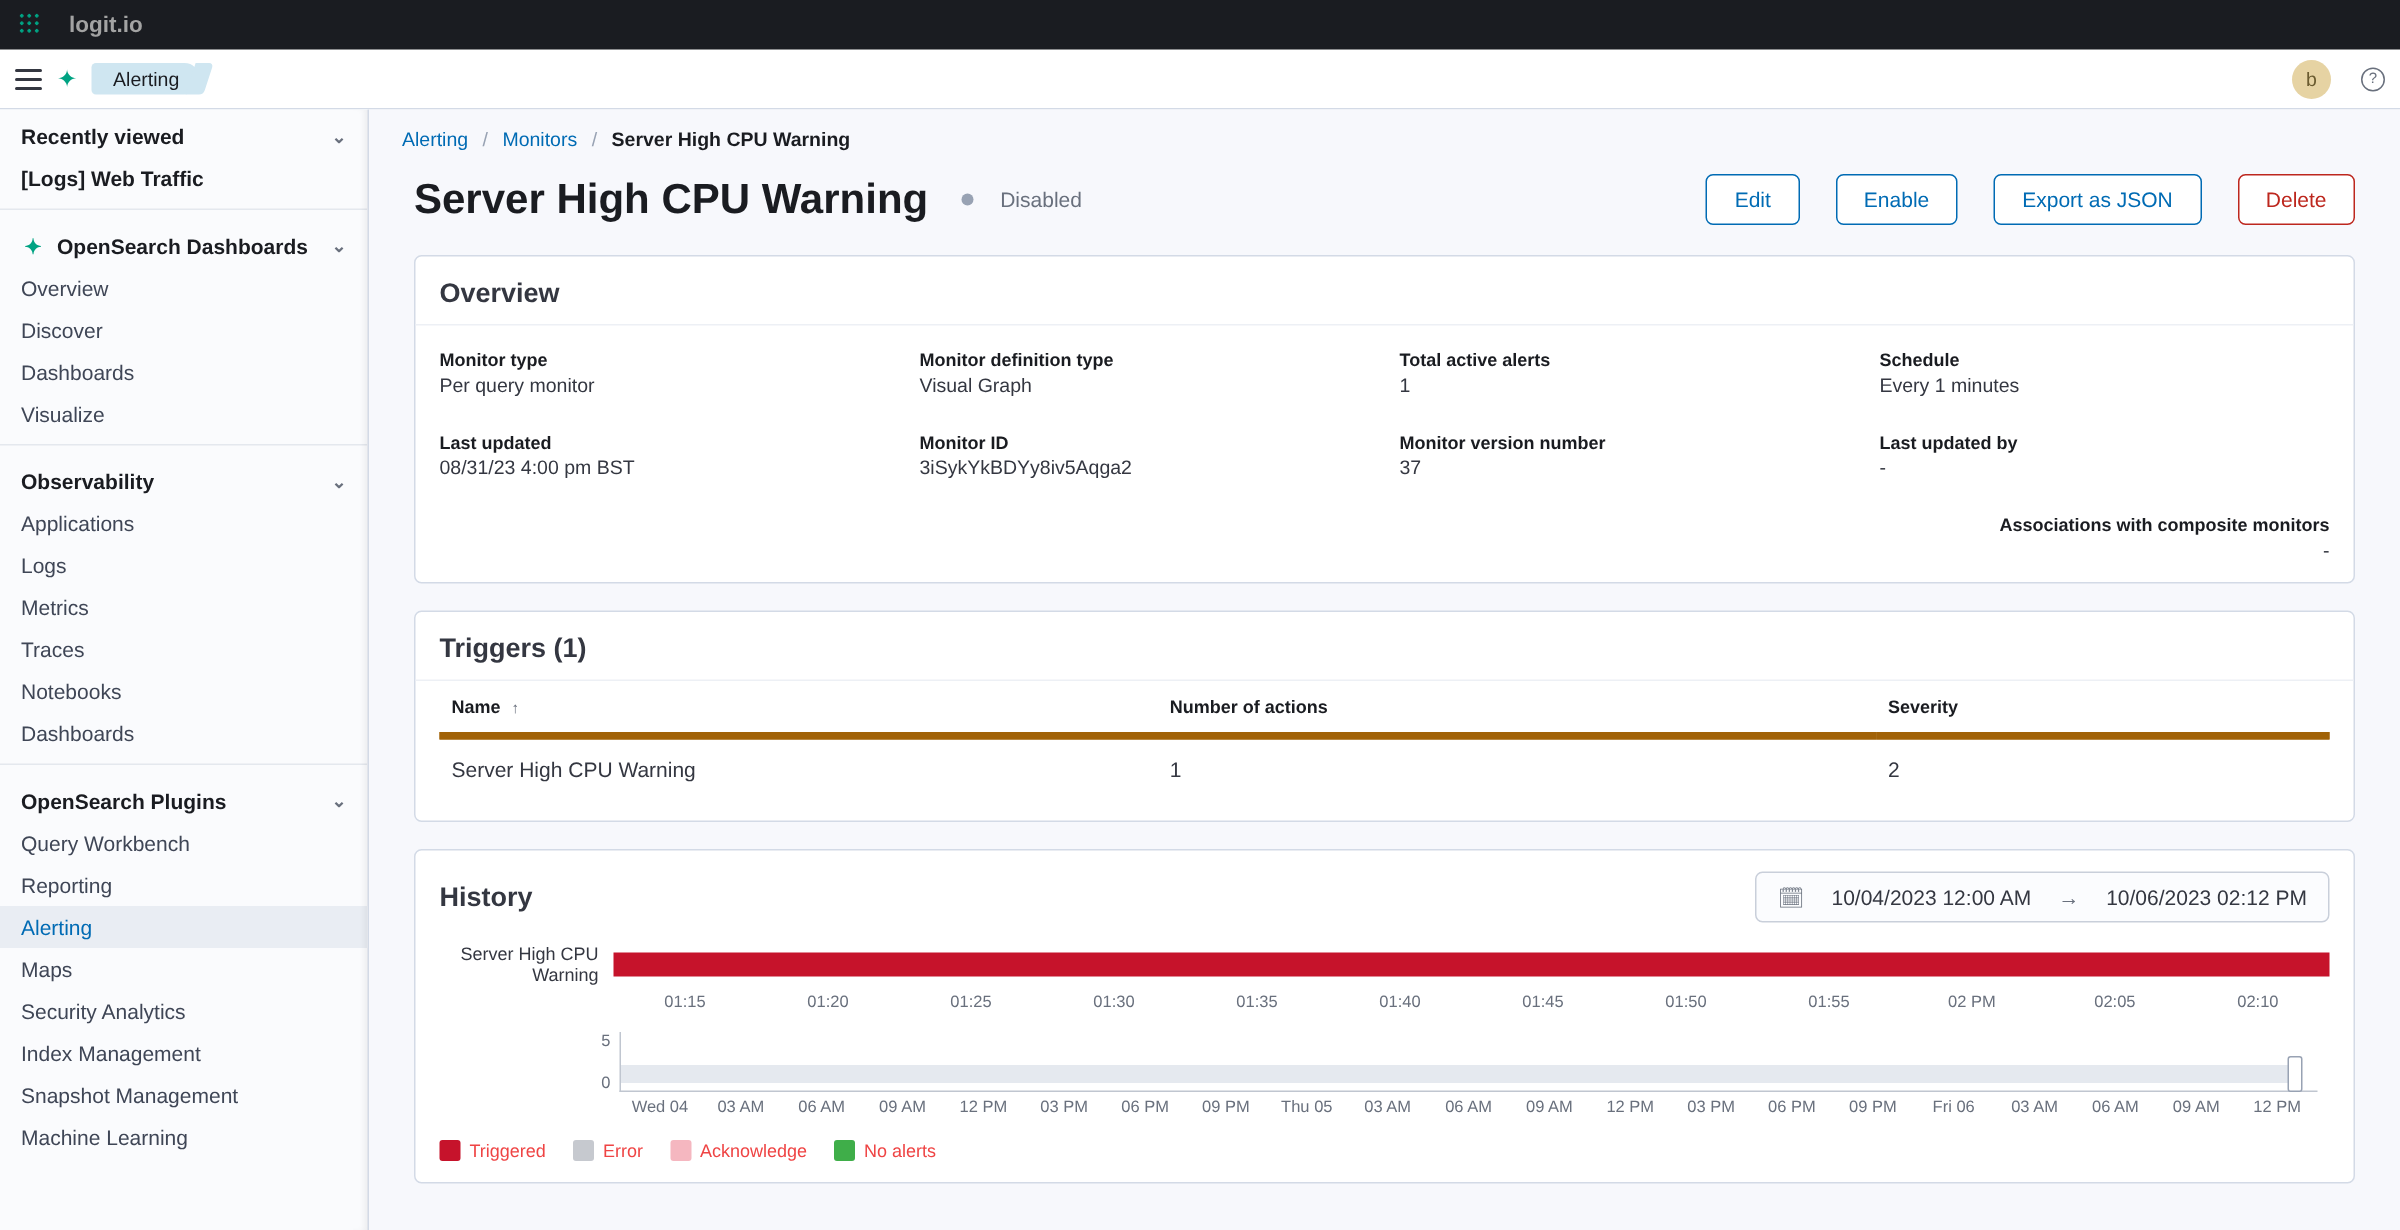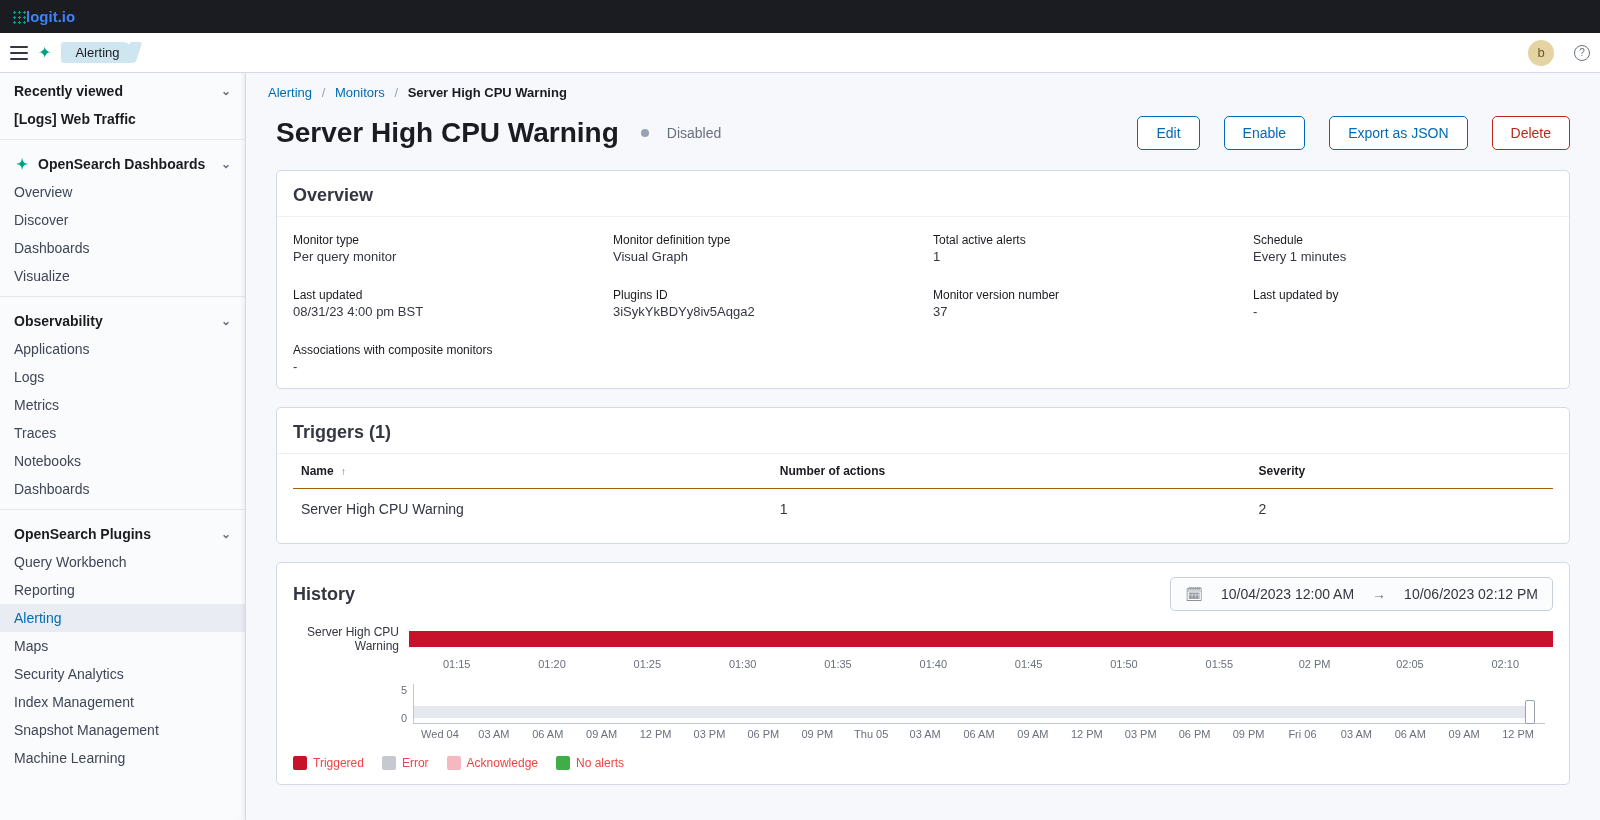--- a/index.html
+++ b/index.html
@@ -1,20 +1,20 @@
 <!DOCTYPE html>
 <html><head>
 <meta charset="utf-8">
 <style>
 * { box-sizing: border-box; margin: 0; padding: 0; }
 body { font-family: -apple-system, BlinkMacSystemFont, "Segoe UI", Helvetica, Arial, sans-serif; font-size: 14px; color: #343741; background: #fff; }
 
 
 .topbar { background: #1a1c21; height: 33px; display: flex; align-items: center; padding: 0 12px; }
-.logo { display: flex; align-items: center; gap: 0; color: #3b82f6; font-weight: 600; font-size: 15px; }
+.logo { display: flex; gap: 20px; color: #a3a3a3; font-weight: 600; font-size: 15px; }
 .logo-dots { width: 14px; height: 14px; display: inline-block; position: relative; }
 .logo-dots::before { content: ""; position: absolute; inset: 0; background:
   radial-gradient(circle, #00a383 1px, transparent 1.2px) 0 0/5px 5px; }
 
 
 .secondbar { height: 40px; border-bottom: 1px solid #d3dae6; display: flex; align-items: center; padding: 0 10px; gap: 10px; }
 .hamburger { width: 18px; height: 14px; display: flex; flex-direction: column; justify-content: space-between; cursor: pointer; }
 .hamburger span { height: 2px; background: #343741; border-radius: 1px; }
 .chip { background: #cfe6f1; color: #1a1c21; padding: 3px 14px; border-radius: 3px 10px 10px 3px; font-size: 13px; position: relative; }
 .chip::before { content: ""; position: absolute; right: -6px; top: 0; bottom: 0; width: 12px; background: #cfe6f1; transform: skewX(-18deg); border-radius: 0 3px 3px 0; }
@@ -49,26 +49,26 @@
 .page-head .spacer { flex: 1; }
 .btn { border: 1px solid #006bb4; color: #006bb4; background: #fff; padding: 8px 18px; border-radius: 5px; font-size: 14px; cursor: pointer; }
 .btn + .btn { margin-left: 10px; }
 .btn.danger { border-color: #bd271e; color: #bd271e; }
 
 .panel { background: #fff; border: 1px solid #d3dae6; border-radius: 5px; margin: 10px 30px 18px; }
 .panel-title { font-size: 18px; font-weight: 700; padding: 14px 16px 10px; border-bottom: 1px solid #edf0f5; }
 .panel-body { padding: 6px 16px 14px; }
 
 .ov-grid { display: grid; grid-template-columns: repeat(4, 1fr); gap: 14px 20px; }
-.ov-label { font-size: 12px; font-weight: 400; color: #1a1c21; margin-top: 10px; }
+.ov-label { font-size: 12px; font-weight: 700; color: #1a1c21; margin-top: 10px; }
 .ov-value { font-size: 13px; color: #343741; margin-top: 2px; }
 
 
 .tbl { width: 100%; border-collapse: collapse; }
-.tbl th { text-align: left; font-size: 12px; font-weight: 700; color: #1a1c21; padding: 10px 8px; border-bottom: 1px solid #a16207; }
+.tbl th { text-align: left; font-size: 12px; font-weight: 700; color: #1a1c21; padding: 10px 8px; border-bottom: 5px solid #a16207; }
 .tbl td { font-size: 14px; padding: 12px 8px; }
 .sort-arrow { font-size: 10px; margin-left: 4px; color: #69707d; }
 
 
 .history-head { display: flex; align-items: center; padding: 14px 16px 4px; gap: 40px; }
 .history-title { font-size: 18px; font-weight: 700; }
 .date-picker { border: 1px solid #c9cfda; border-radius: 5px; padding: 8px 14px; display: flex; align-items: center; gap: 18px; font-size: 14px; color: #343741; background: #fbfcfe; }
 .date-picker .cal-icon { color: #69707d; }
 .date-picker .arrow { color: #69707d; }
 
@@ -212,32 +212,32 @@
           </div>
           <div>
             <div class="ov-label">Schedule</div>
             <div class="ov-value">Every 1 minutes</div>
           </div>
           <div>
             <div class="ov-label">Last updated</div>
             <div class="ov-value">08/31/23 4:00 pm BST</div>
           </div>
           <div>
-            <div class="ov-label">Plugins ID</div>
+            <div class="ov-label">Monitor ID</div>
             <div class="ov-value">3iSykYkBDYy8iv5Aqga2</div>
           </div>
           <div>
             <div class="ov-label">Monitor version number</div>
             <div class="ov-value">37</div>
           </div>
           <div>
             <div class="ov-label">Last updated by</div>
             <div class="ov-value">-</div>
           </div>
-          <div style="grid-column: 1 / -1;">
+          <div style="grid-column: 1 / -1; text-align: right;">
             <div class="ov-label">Associations with composite monitors</div>
             <div class="ov-value">-</div>
           </div>
         </div>
       </div>
     </section>
 
     <section class="panel">
       <div class="panel-title">Triggers (1)</div>
       <div class="panel-body" style="padding-top:0;">

